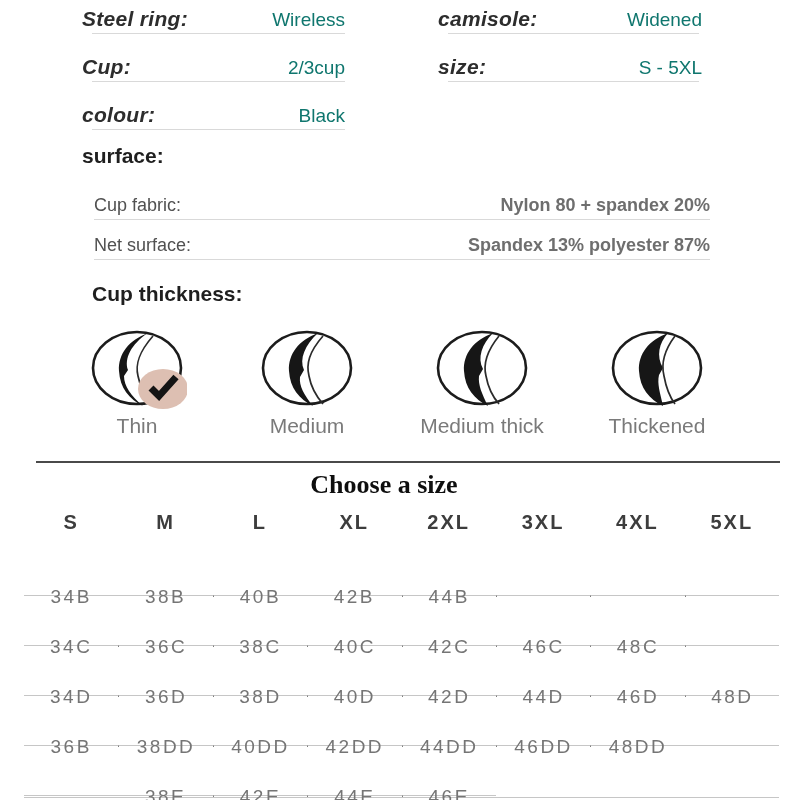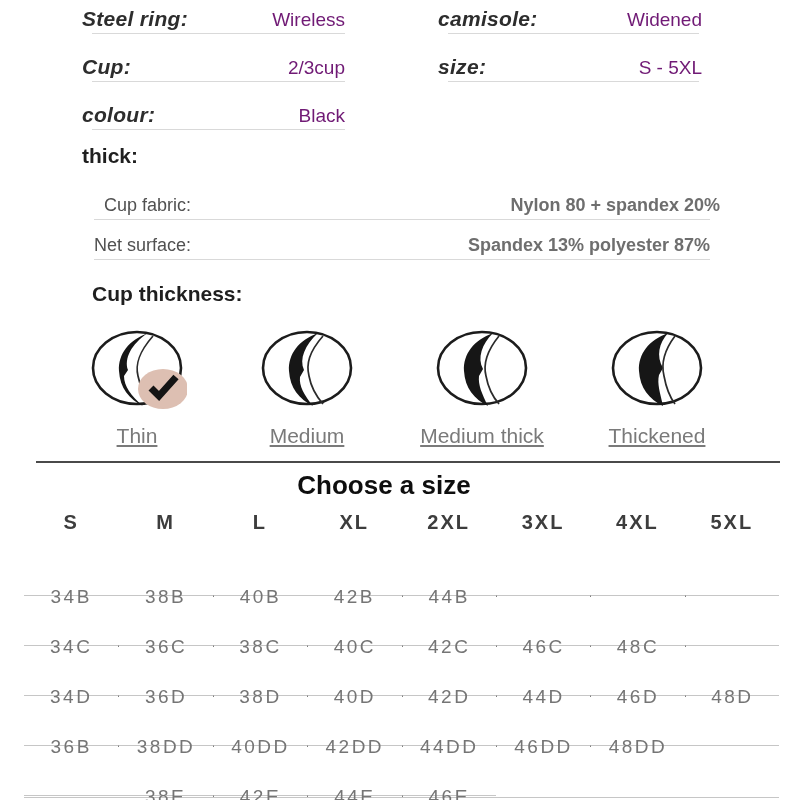--- a/index.html
+++ b/index.html
@@ -1,33 +1,33 @@
 <!DOCTYPE html>
 <html><head>
 <meta charset="utf-8">
 <style>
   html,body{margin:0;padding:0;background:#fff;}
   .page{position:relative;width:800px;height:800px;background:#ffffff;overflow:hidden;
         font-family:"Liberation Sans", sans-serif;}
   
   .spec-row{position:absolute;display:flex;justify-content:space-between;align-items:flex-end;height:30px;}
   .spec-label{font-size:21px;font-weight:700;color:#2d2d2d;letter-spacing:.3px;white-space:nowrap;font-style:italic;}
-  .spec-value{font-size:19px;color:#701a75;white-space:nowrap;}
+  .spec-value{font-size:19px;color:#0f766e;white-space:nowrap;}
   .hr{position:absolute;height:1px;background:#d9d9d9;}
   .fab-row{position:absolute;display:flex;justify-content:space-between;align-items:flex-end;height:26px;}
   .fab-label{font-size:18px;color:#515151;white-space:nowrap;}
   .fab-value{font-size:18px;color:#6e6e6e;white-space:nowrap;font-weight:bold;}
   .heading{position:absolute;font-size:21px;font-weight:700;color:#1f1f1f;white-space:nowrap;}
   
   .cup-option{position:absolute;top:326px;width:170px;display:flex;flex-direction:column;align-items:center;}
-  .cup-label{margin-top:10px;font-size:21px;color:#7a7a7a;white-space:nowrap;text-decoration:underline;}
+  .cup-label{margin-top:0;font-size:21px;color:#7a7a7a;white-space:nowrap;}
   
   .divider{position:absolute;left:36px;top:461px;width:744px;height:2px;background:#4a4a4a;}
   .size-title{position:absolute;left:0;top:470px;width:768px;text-align:center;
-              font-size:26px;font-weight:600;color:#0e0e0e;}
+              font-size:26px;font-weight:600;color:#0e0e0e;font-family:Liberation Serif, serif;}
   .size-head{position:absolute;left:24px;top:506px;width:755px;height:32px;
              display:grid;grid-template-columns:repeat(8,1fr);align-items:center;}
   .size-head div{text-align:center;font-size:20px;font-weight:700;color:#3d3d3d;letter-spacing:2px;}
   .size-table{position:absolute;left:24px;top:547px;width:755px;
               display:grid;grid-template-columns:repeat(8,1fr);grid-auto-rows:50px;
               border-bottom:1px solid #c6c6c6;}
   .cell{border-top:1px solid #c6c6c6;border-left:1px solid #7e7e7e;
         display:flex;align-items:center;justify-content:center;
         font-size:19px;color:#757575;letter-spacing:2.5px;box-sizing:border-box;margin-top:48px;}
   .cell.c0, .cell.nl{border-left:none;}
@@ -60,23 +60,23 @@
     <span class="spec-value">Widened</span>
   </div>
   <div class="hr" style="left:448px;top:33px;width:251px"></div>
 
   <div class="spec-row" style="left:438px;top:49px;width:264px">
     <span class="spec-label">size:</span>
     <span class="spec-value">S - 5XL</span>
   </div>
   <div class="hr" style="left:448px;top:81px;width:251px"></div>
 
-  <div class="heading" style="left:82px;top:144px">thick:</div>
+  <div class="heading" style="left:82px;top:144px">surface:</div>
 
-  <div class="fab-row" style="left:104px;top:190px;width:616px">
+  <div class="fab-row" style="left:94px;top:190px;width:616px">
     <span class="fab-label">Cup fabric:</span>
     <span class="fab-value">Nylon 80 + spandex 20%</span>
   </div>
   <div class="hr" style="left:94px;top:219px;width:616px"></div>
 
   <div class="fab-row" style="left:94px;top:230px;width:616px">
     <span class="fab-label">Net surface:</span>
     <span class="fab-value">Spandex 13% polyester 87%</span>
   </div>
   <div class="hr" style="left:94px;top:259px;width:616px"></div>

